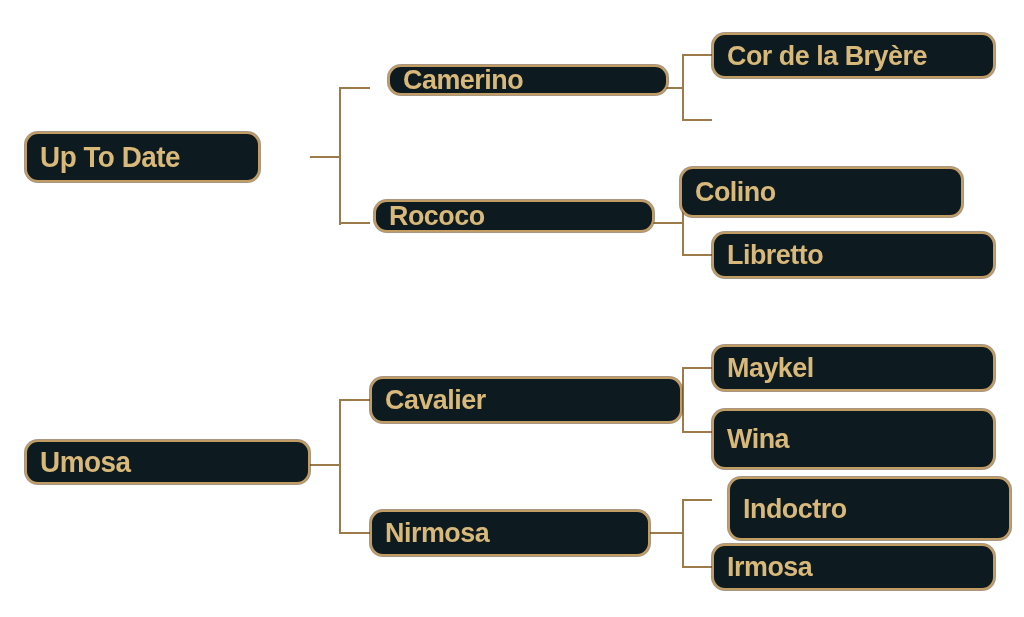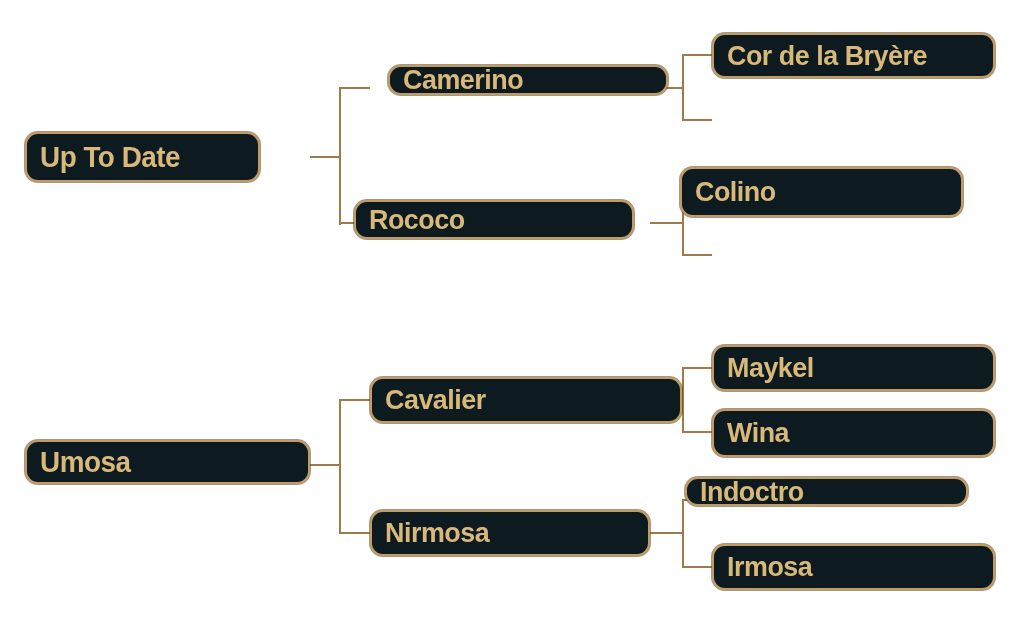--- a/index.html
+++ b/index.html
@@ -63,28 +63,31 @@
   <div class="cline" style="left:682px;top:189px;width:2px;height:67px"></div>
   <div class="cline" style="left:683px;top:189px;width:29px;height:2px"></div>
   <div class="cline" style="left:683px;top:254px;width:29px;height:2px"></div>
 
   <div class="node root" style="left:25px;top:132px;width:235px;height:50px">
     <span class="label">Up To Date</span>
   </div>
   <div class="node" style="left:388px;top:65px;width:280px;height:30px">
     <span class="label">Camerino</span>
   </div>
-  <div class="node" style="left:354px;top:200px;width:280px;height:39px">
+  <div class="node" style="left:374px;top:200px;width:280px;height:32px">
     <span class="label">Rococo</span>
   </div>
   <div class="node" style="left:712px;top:33px;width:283px;height:45px">
     <span class="label">Cor de la Bryère</span>
   </div>
   <div class="node" style="left:680px;top:167px;width:283px;height:50px">
     <span class="label">Colino</span>
+  </div>
+  <div class="node" style="left:712px;top:232px;width:283px;height:46px">
+    <span class="label">Libretto</span>
   </div>
 
   <div class="cline" style="left:310px;top:464px;width:30px;height:2px"></div>
   <div class="cline" style="left:339px;top:399px;width:2px;height:135px"></div>
   <div class="cline" style="left:340px;top:399px;width:30px;height:2px"></div>
   <div class="cline" style="left:340px;top:532px;width:30px;height:2px"></div>
 
   <div class="cline" style="left:650px;top:399px;width:33px;height:2px"></div>
   <div class="cline" style="left:682px;top:367px;width:2px;height:66px"></div>
   <div class="cline" style="left:683px;top:367px;width:29px;height:2px"></div>
@@ -100,23 +103,23 @@
   </div>
   <div class="node" style="left:370px;top:377px;width:312px;height:46px">
     <span class="label">Cavalier</span>
   </div>
   <div class="node" style="left:370px;top:510px;width:280px;height:46px">
     <span class="label">Nirmosa</span>
   </div>
   <div class="node" style="left:712px;top:345px;width:283px;height:46px">
     <span class="label">Maykel</span>
   </div>
-  <div class="node" style="left:712px;top:409px;width:283px;height:48px">
+  <div class="node" style="left:712px;top:409px;width:283px;height:60px">
     <span class="label">Wina</span>
   </div>
-  <div class="node" style="left:685px;top:477px;width:283px;height:29px">
+  <div class="node" style="left:728px;top:477px;width:283px;height:63px">
     <span class="label">Indoctro</span>
   </div>
   <div class="node" style="left:712px;top:544px;width:283px;height:46px">
     <span class="label">Irmosa</span>
   </div>
 
 </div>
 
 </body></html>

